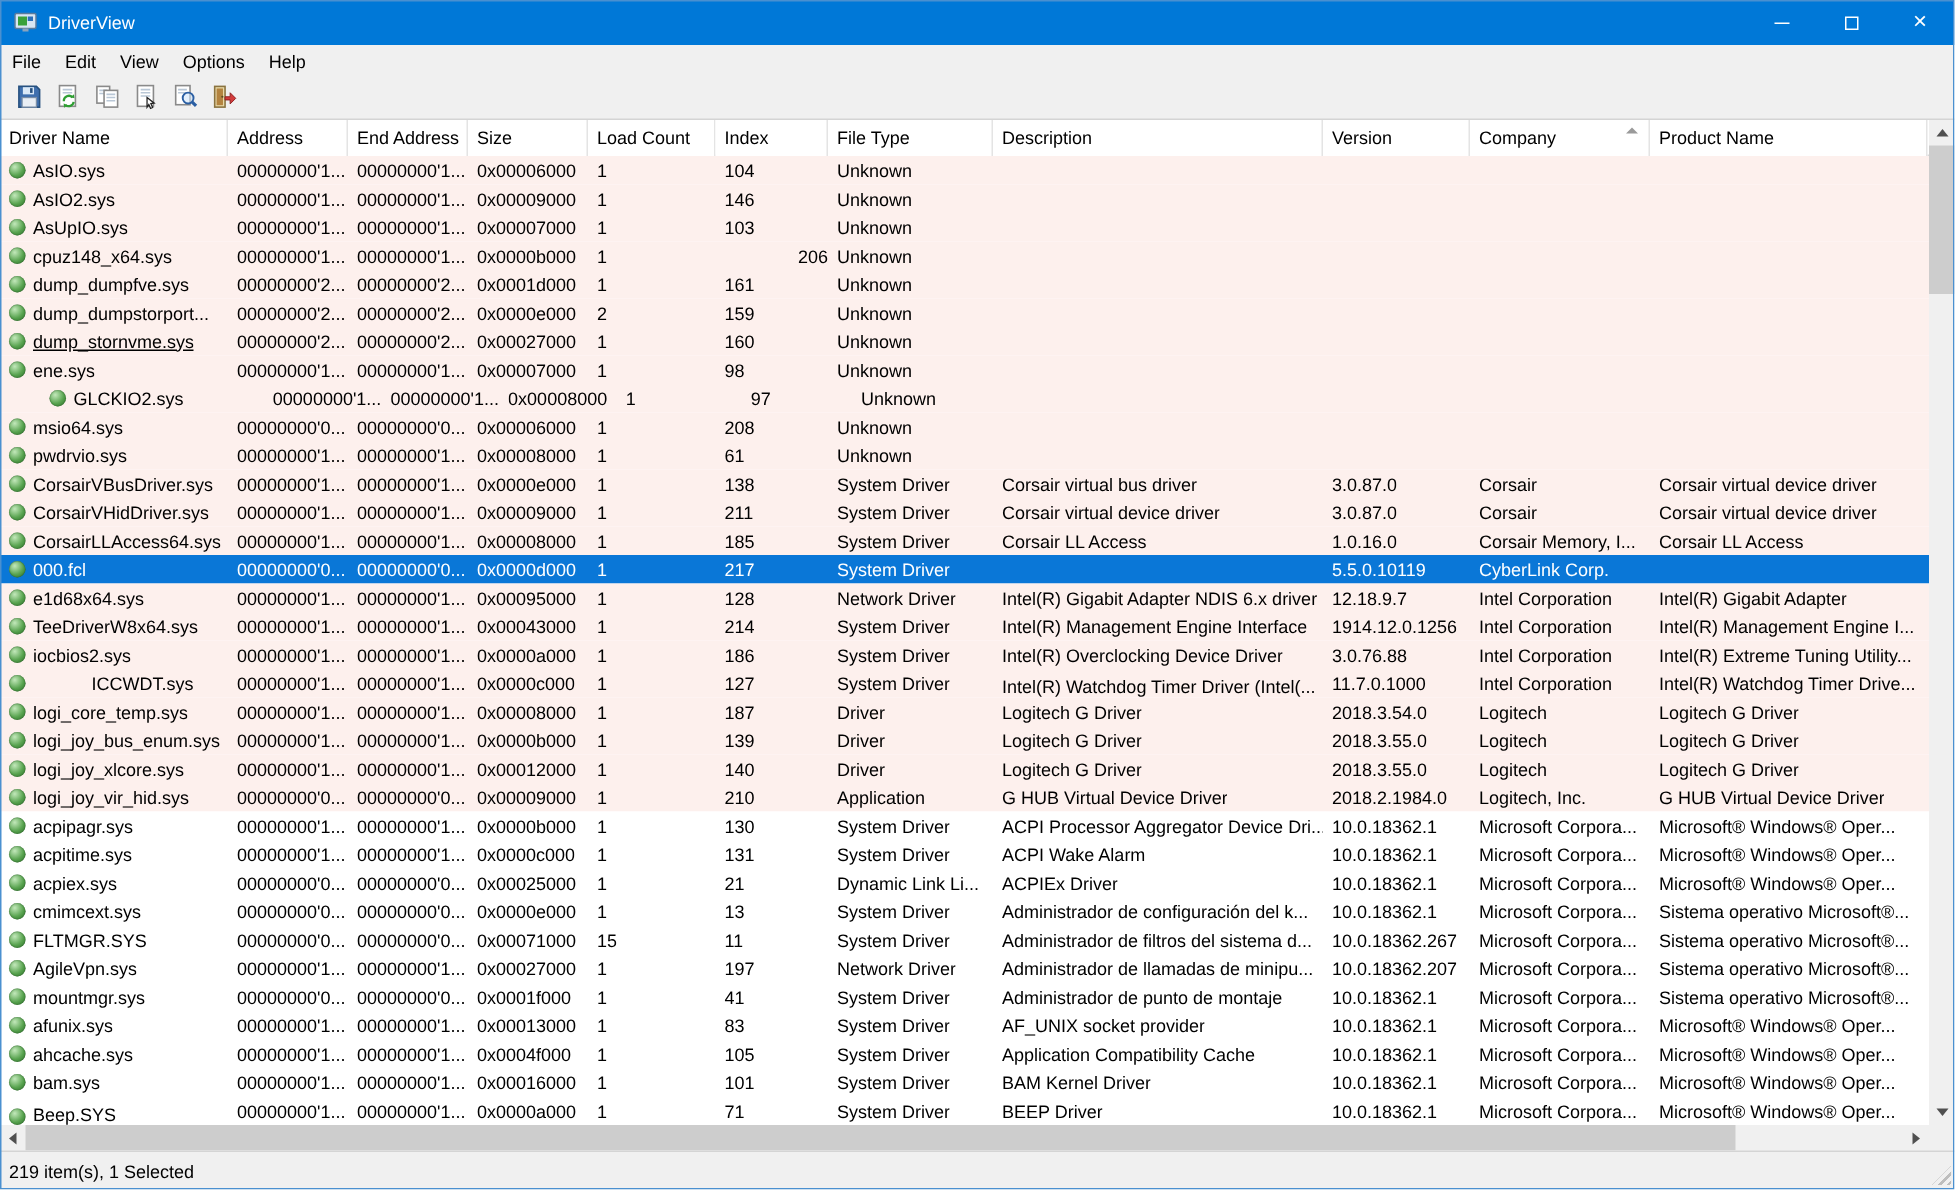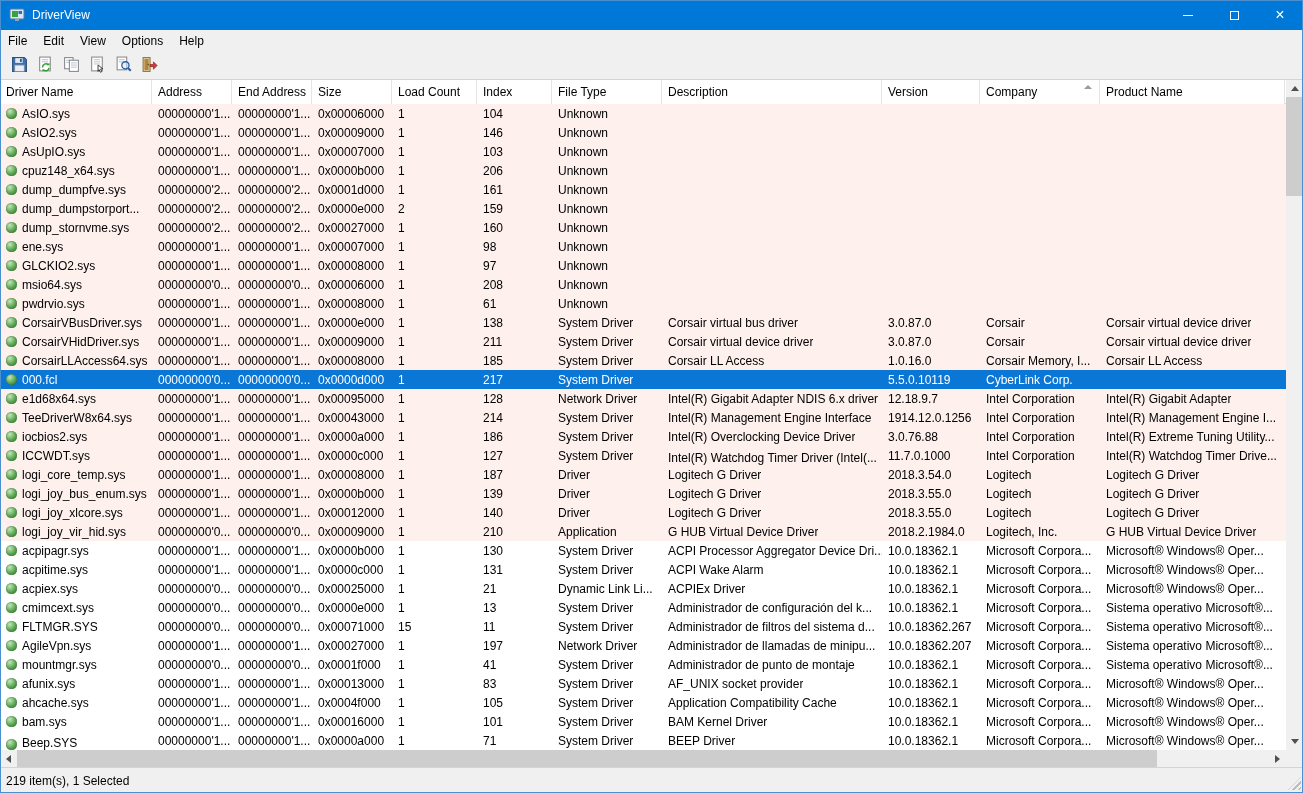--- a/index.html
+++ b/index.html
@@ -331,21 +331,21 @@
         </div>
         <div class="cell" style="width: 80px;">
           <span class="cell-text">00000000'1...</span>
         </div>
         <div class="cell" style="width: 80px;">
           <span class="cell-text">0x0000b000</span>
         </div>
         <div class="cell" style="width: 85px;">
           <span class="cell-text">1</span>
         </div>
-        <div class="cell" style="width: 75px;">
+        <div class="cell" style="width: 75px; justify-content: flex-end;">
           <span class="cell-text">206</span>
         </div>
         <div class="cell" style="width: 110px;">
           <span class="cell-text">Unknown</span>
         </div>
         <div class="cell" style="width: 220px;">
           <span class="cell-text"></span>
         </div>
         <div class="cell" style="width: 98px;">
           <span class="cell-text"></span>
@@ -423,21 +423,21 @@
           <span class="cell-text"></span>
         </div>
         <div class="cell" style="width: 120px;">
           <span class="cell-text"></span>
         </div>
         <div class="cell" style="width: 185px;">
           <span class="cell-text"></span>
         </div>
       </div>
       <div class="row nonms">
-        <div class="cell" style="width: 152px;">
+        <div class="cell" style="width: 152px; text-decoration: underline;">
           <span class="drv-icon"></span>
           <span class="cell-text">dump_stornvme.sys</span>
         </div>
         <div class="cell" style="width: 80px;">
           <span class="cell-text">00000000'2...</span>
         </div>
         <div class="cell" style="width: 80px;">
           <span class="cell-text">00000000'2...</span>
         </div>
         <div class="cell" style="width: 80px;">
@@ -495,21 +495,21 @@
           <span class="cell-text"></span>
         </div>
         <div class="cell" style="width: 120px;">
           <span class="cell-text"></span>
         </div>
         <div class="cell" style="width: 185px;">
           <span class="cell-text"></span>
         </div>
       </div>
       <div class="row nonms">
-        <div class="cell" style="width: 152px;">
+        <div class="cell" style="width: 152px; margin-left: 27px;">
           <span class="drv-icon"></span>
           <span class="cell-text">GLCKIO2.sys</span>
         </div>
         <div class="cell" style="width: 80px;">
           <span class="cell-text">00000000'1...</span>
         </div>
         <div class="cell" style="width: 80px;">
           <span class="cell-text">00000000'1...</span>
         </div>
         <div class="cell" style="width: 80px;">
@@ -855,21 +855,21 @@
           <span class="cell-text">3.0.76.88</span>
         </div>
         <div class="cell" style="width: 120px;">
           <span class="cell-text">Intel Corporation</span>
         </div>
         <div class="cell" style="width: 185px;">
           <span class="cell-text">Intel(R) Extreme Tuning Utility...</span>
         </div>
       </div>
       <div class="row nonms">
-        <div class="cell" style="width: 152px;">
+        <div class="cell" style="width: 152px; gap: 39px;">
           <span class="drv-icon"></span>
           <span class="cell-text">ICCWDT.sys</span>
         </div>
         <div class="cell" style="width: 80px;">
           <span class="cell-text">00000000'1...</span>
         </div>
         <div class="cell" style="width: 80px;">
           <span class="cell-text">00000000'1...</span>
         </div>
         <div class="cell" style="width: 80px;">

